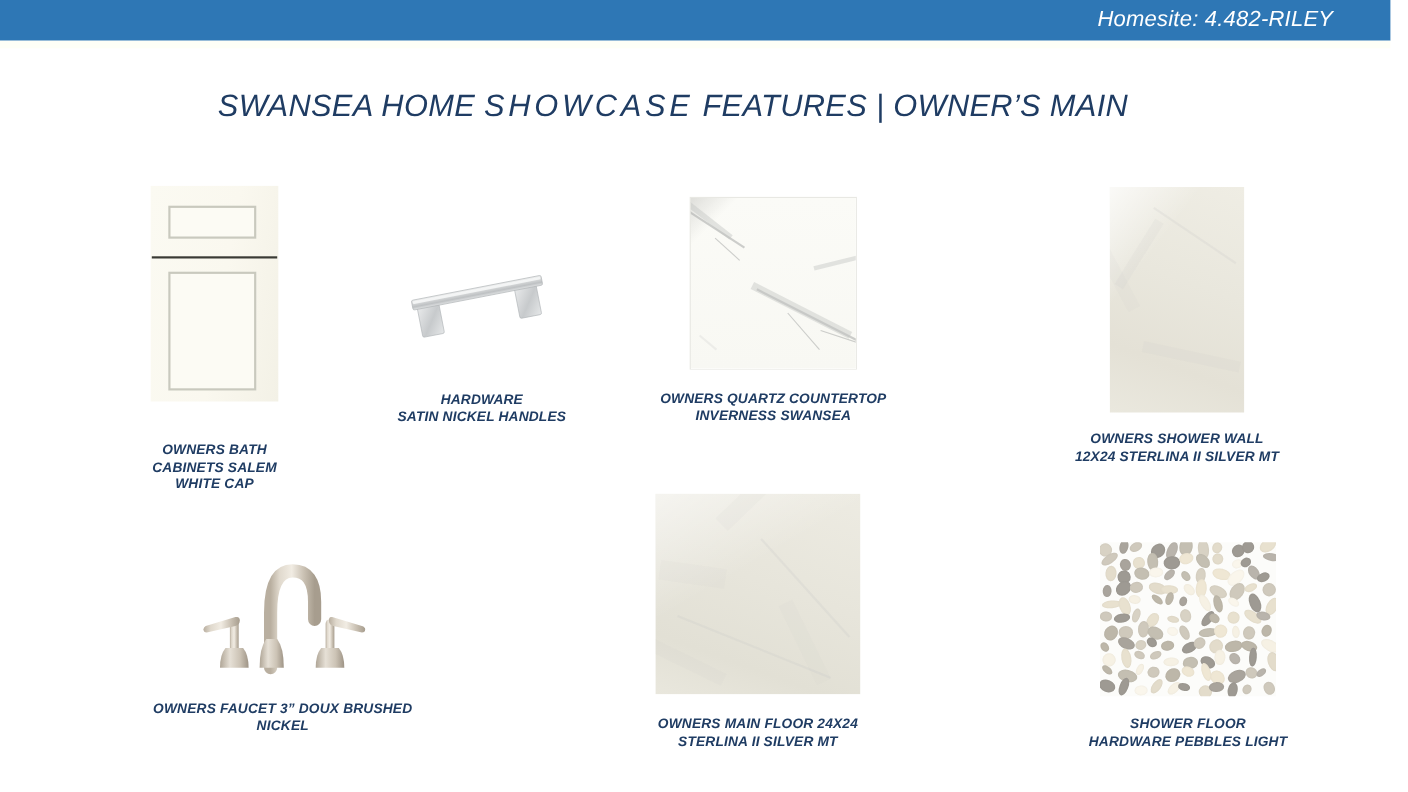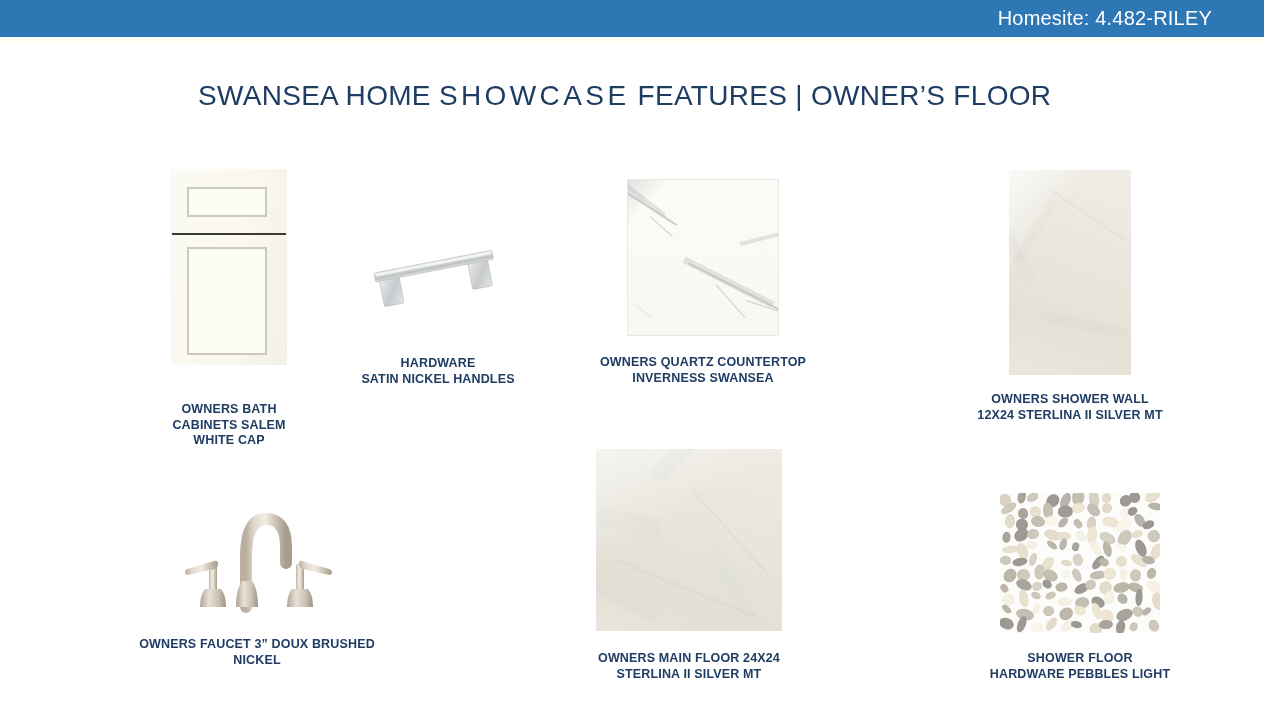--- a/index.html
+++ b/index.html
@@ -11,20 +11,21 @@
   body {
     font-family: "Liberation Sans", sans-serif;
     -webkit-font-smoothing: antialiased;
   }
   #slide {
     position: relative;
     width: 1264px;
     height: 720px;
     overflow: hidden;
     background: #ffffff;
+    font-style: italic;
   }
 
   
   .header-band {
     position: absolute;
     left: 0; top: 0;
     width: 1280px;
     height: 37px;
     background: #2E77B5;
   }
@@ -176,24 +177,24 @@
 </head>
 <body>
 
 <div id="slide">
 
   <div class="header-band"></div>
   <div class="header-strip"></div>
   <div class="homesite-label">Homesite: 4.482-RILEY</div>
 
   <div class="slide-title">
-    <span>SWANSEA HOME </span><span class="spaced">SHOWCASE</span><span> FEATURES | OWNER’S FLOOR</span>
-  </div>
-
-  <div class="cell" style="left:133px; top:169px; width:124px;margin-left:34px;">
+    <span>SWANSEA HOME </span><span class="spaced">SHOWCASE</span><span> FEATURES | OWNER’S MAIN</span>
+  </div>
+
+  <div class="cell" style="left:133px; top:169px; width:124px;">
     <div class="art cabinet">
       <div class="cab-drawer"></div>
       <div class="cab-rail"></div>
       <div class="cab-door"></div>
     </div>
     <div class="caption" style="margin-top:37px; width:124px; margin-left:0;">OWNERS BATH
 CABINETS SALEM
 WHITE CAP</div>
   </div>
 

